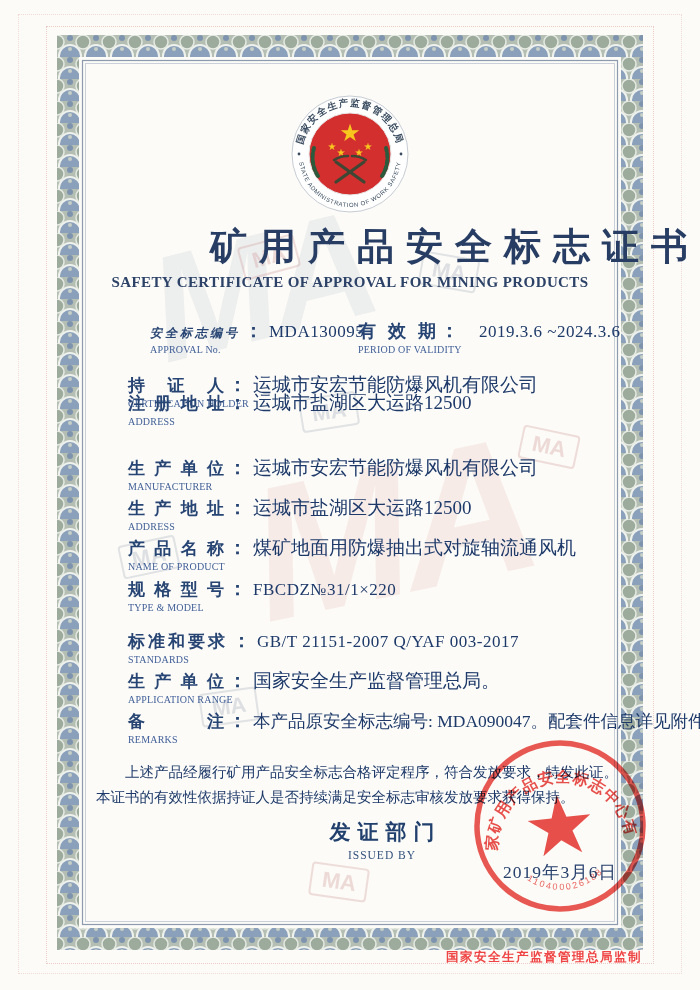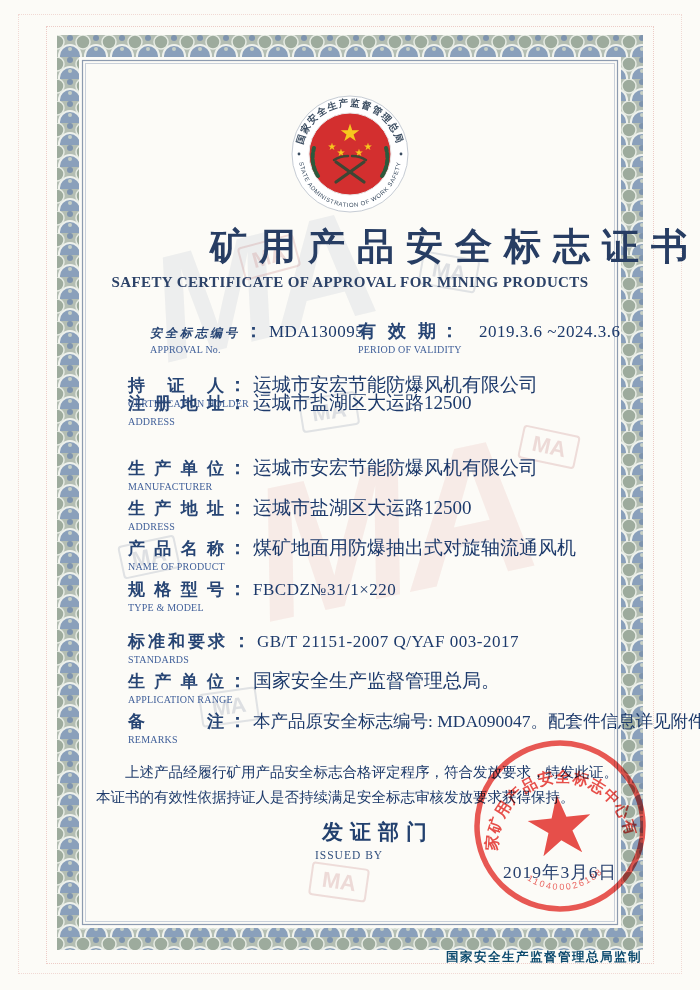--- a/index.html
+++ b/index.html
@@ -33,27 +33,27 @@
   .colon{font-size:19px;font-weight:bold;color:#274574;margin:0 6px 0 4px;}
   .val{font-size:19px;color:#1d3a6b;white-space:nowrap;}
   .val.lat{font-size:17px;letter-spacing:.5px;}
   .sub{font-size:10px;color:#41609a;letter-spacing:.2px;margin-top:0px;
       font-family:"Liberation Serif",serif;}
   .approval-row{position:absolute;left:150px;top:318px;}
   .validity-group{position:absolute;left:358px;top:318px;}
   .validity-group .zh-label{width:78px;}
   .statement{position:absolute;left:96px;top:760px;width:522px;font-size:14.5px;color:#1d3a6b;
       line-height:1.75;text-indent:2em;text-align:justify;}
-  .issued{position:absolute;left:315px;top:818px;width:180px;}
+  .issued{position:absolute;left:292px;top:818px;width:180px;text-align:center;}
   .issued-zh{font-size:21px;font-weight:bold;letter-spacing:7px;color:#22406e;padding-left:7px;}
   .issued-en{font-size:11.5px;letter-spacing:1px;color:#32507e;margin-top:3px;}
   .date{position:absolute;left:503px;top:860px;font-size:17.5px;color:#27406e;z-index:1;letter-spacing:1px;}
   .seal{position:absolute;left:468px;top:734px;z-index:2;mix-blend-mode:multiply;opacity:.92;
       transform:rotate(-6deg);}
-  .credit{position:absolute;right:58px;top:949px;font-size:12.5px;font-weight:bold;color:#0c4a6e;
+  .credit{position:absolute;right:58px;top:949px;font-size:12.5px;font-weight:bold;color:#ef4444;
       letter-spacing:1.5px;}
 </style>
 </head>
 <body>
 
 <div class="page">
 
   <div class="dotline-outer"></div>
   <div class="dotline-inner"></div>
 

